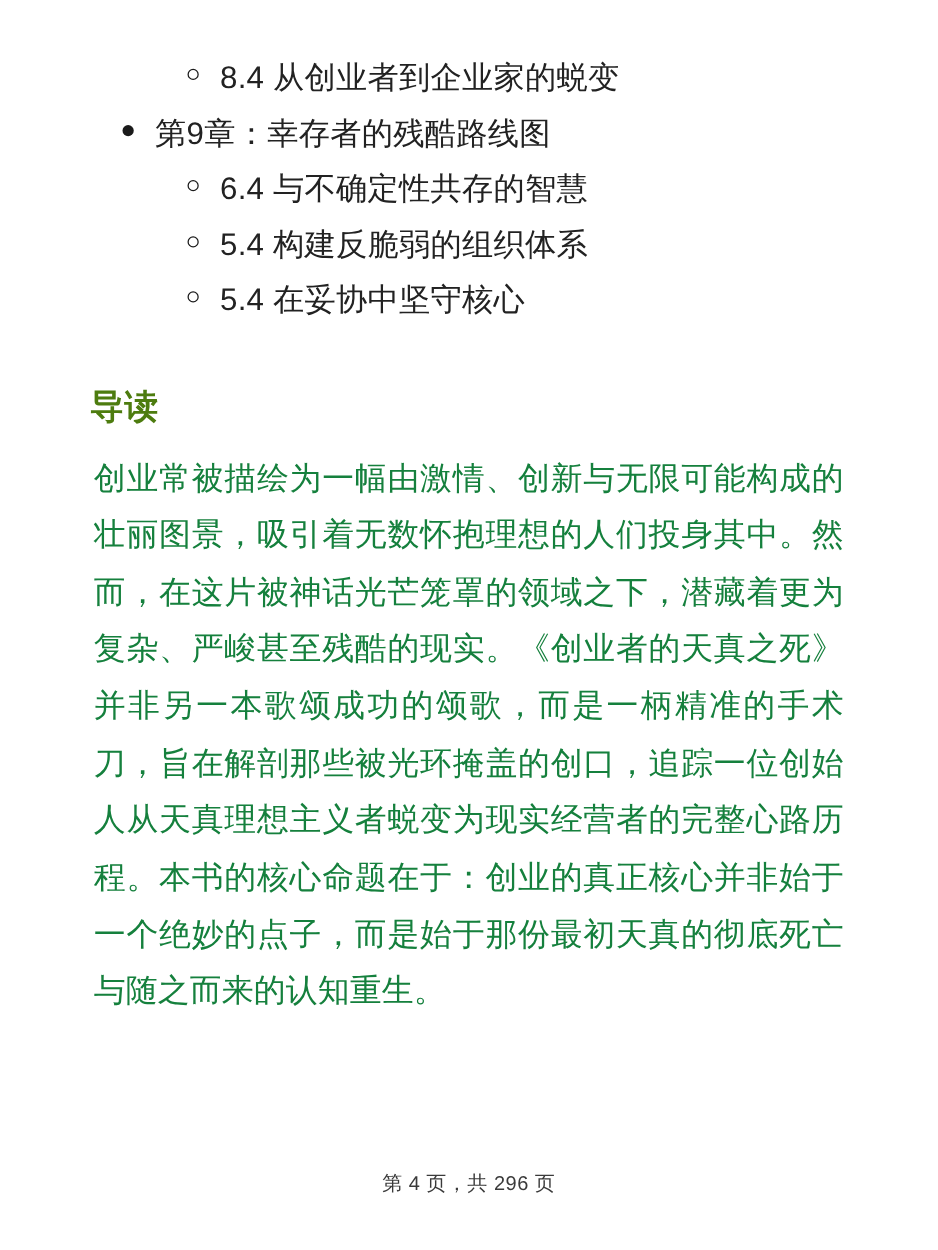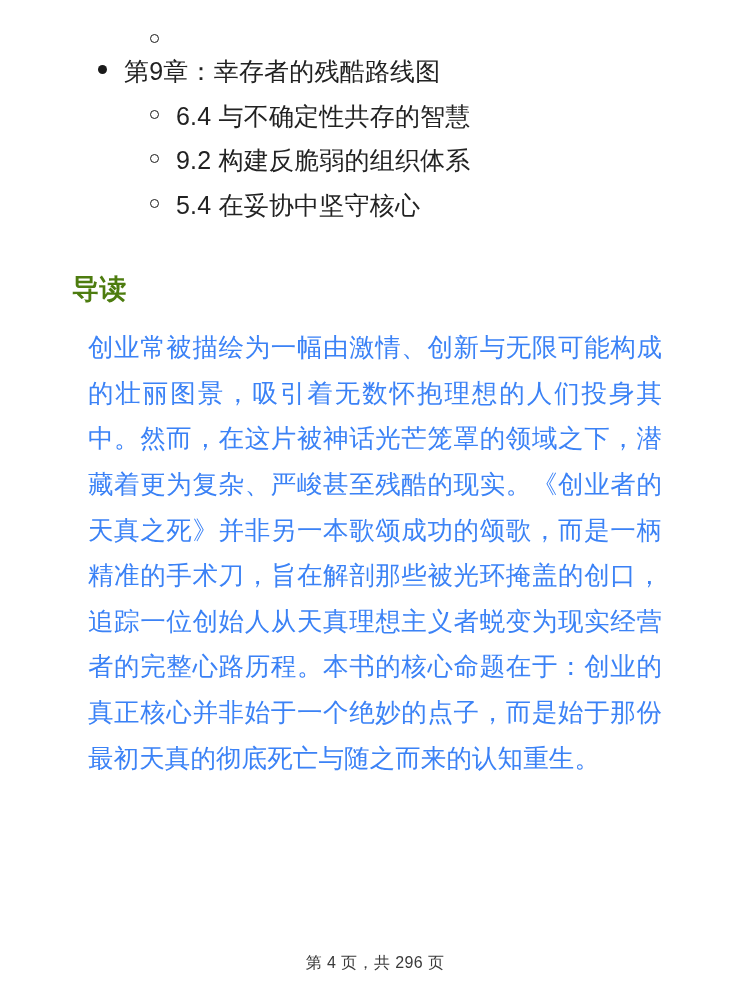--- a/index.html
+++ b/index.html
@@ -77,59 +77,60 @@
     font-size: 27px;
     font-weight: bold;
     margin: 44px 0 18px 0;
     letter-spacing: 0.5px;
   }
 
   
   .body-paragraph {
     font-size: 25.5px;
     line-height: 1.79;
-    color: #3b82f6;
+    color: #15803d;
     text-align: justify;
     text-justify: inter-character;
-    margin: 16px;
+    margin: 3px;
     letter-spacing: 0.1px;
   }
 
   
   .page-footer {
     position: absolute;
     left: 0;
     right: 0;
-    bottom: 26px;
+    bottom: 42px;
     text-align: center;
     font-size: 16px;
     color: #3a3a3a;
     letter-spacing: 0.4px;
   }
 </style>
 </head>
 <body>
 
 <div class="page">
 
   <ul class="toc">
     <li class="toc-item level-2">
       <span class="bullet-hollow"></span>
+      <span class="toc-text">8.4 从创业者到企业家的蜕变</span>
     </li>
     <li class="toc-item level-1">
       <span class="bullet-filled"></span>
       <span class="toc-text">第9章：幸存者的残酷路线图</span>
     </li>
     <li class="toc-item level-2">
       <span class="bullet-hollow"></span>
       <span class="toc-text">6.4 与不确定性共存的智慧</span>
     </li>
     <li class="toc-item level-2">
       <span class="bullet-hollow"></span>
-      <span class="toc-text">9.2 构建反脆弱的组织体系</span>
+      <span class="toc-text">5.4 构建反脆弱的组织体系</span>
     </li>
     <li class="toc-item level-2">
       <span class="bullet-hollow"></span>
       <span class="toc-text">5.4 在妥协中坚守核心</span>
     </li>
   </ul>
 
   <h2 class="section-heading">导读</h2>
 
   <p class="body-paragraph">创业常被描绘为一幅由激情、创新与无限可能构成的壮丽图景，吸引着无数怀抱理想的人们投身其中。然而，在这片被神话光芒笼罩的领域之下，潜藏着更为复杂、严峻甚至残酷的现实。《创业者的天真之死》并非另一本歌颂成功的颂歌，而是一柄精准的手术刀，旨在解剖那些被光环掩盖的创口，追踪一位创始人从天真理想主义者蜕变为现实经营者的完整心路历程。本书的核心命题在于：创业的真正核心并非始于一个绝妙的点子，而是始于那份最初天真的彻底死亡与随之而来的认知重生。</p>

